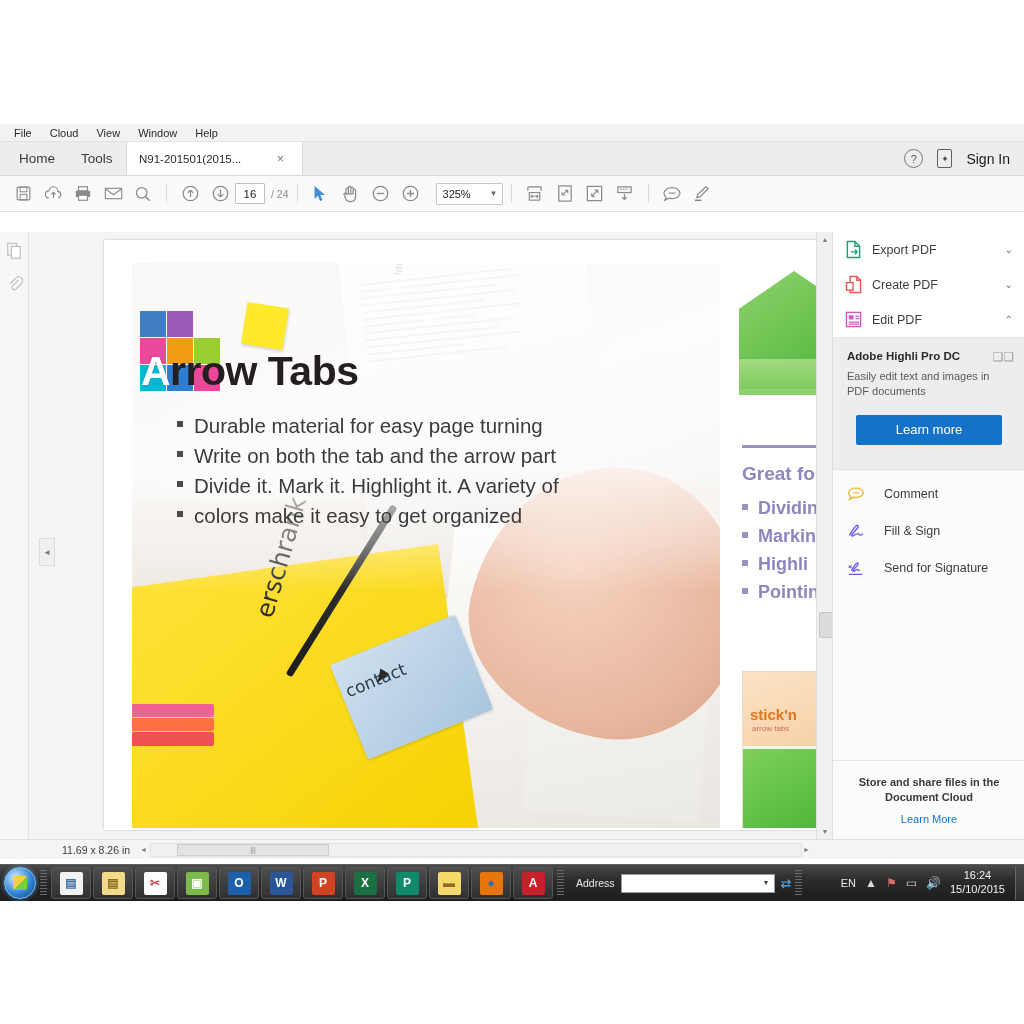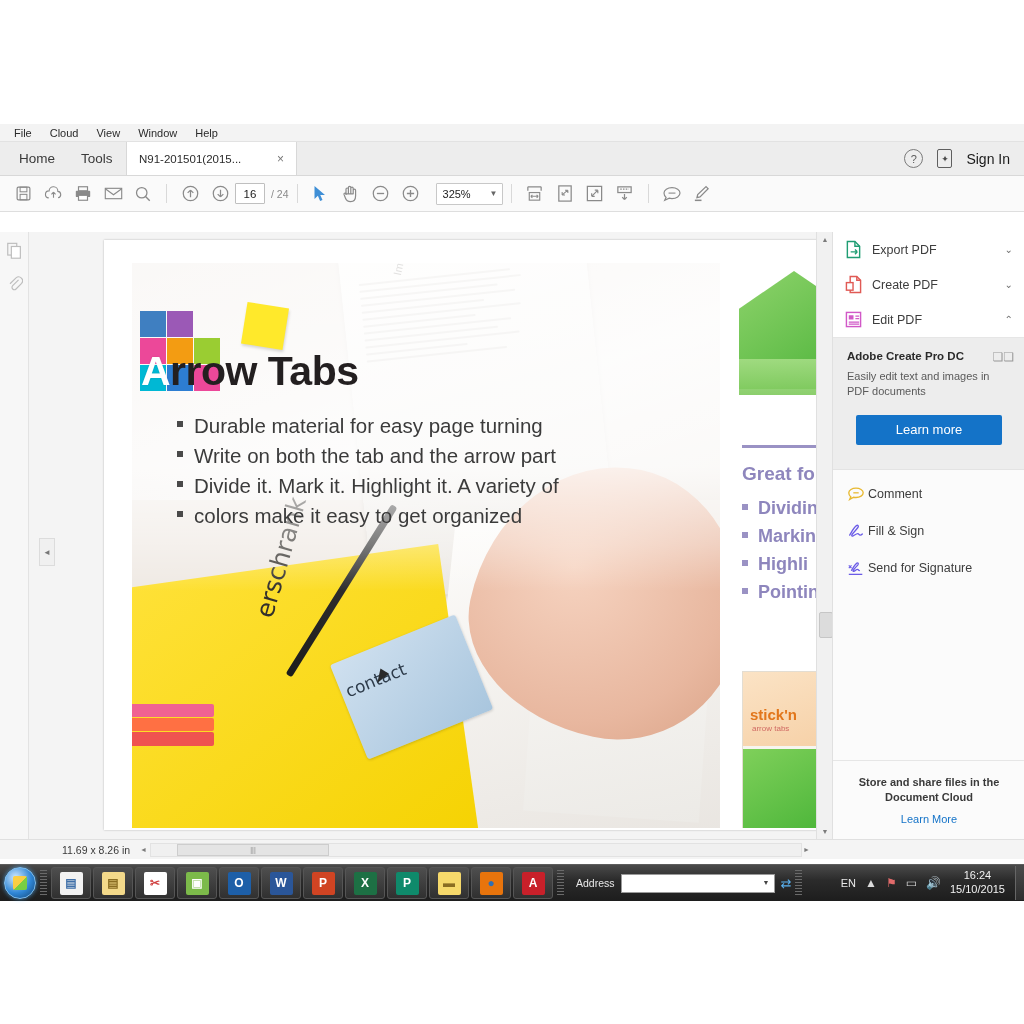--- a/index.html
+++ b/index.html
@@ -56,21 +56,21 @@
   }
   .tabitem{
     position:absolute;top:0;height:33px;display:flex;align-items:center;
     font-size:13.5px;color:#3a3a3a;padding:0 15px;cursor:default;
   }
   .tabitem.home{left:4px;}
   .tabitem.tools{left:66px;}
   .doctab{
     position:absolute;left:126px;top:0;height:33px;width:145px;background:#ffffff;
     border-left:1px solid #d8d8d8;border-right:1px solid #d8d8d8;
-    display:flex;align-items:center;justify-content:space-between;padding:0 12px 0 12px;
+    display:flex;align-items:center;justify-content:space-between;padding:0 18px 0 12px;
     font-size:11.5px;color:#2b2b2b;text-align:center;
   }
   .doctab .x{color:#777;font-size:12px;}
   .tabright{position:absolute;right:6px;top:0;height:33px;display:flex;align-items:center;gap:14px;}
   .signin{font-size:14px;color:#1a1a1a;padding-right:8px;}
   .circ-q{
     width:17px;height:17px;border:1.4px solid #7a7a7a;border-radius:50%;
     display:flex;align-items:center;justify-content:center;font-size:11px;color:#5a5a5a;
   }
   .mobicon{
@@ -223,21 +223,21 @@
   .rp-row .chev{margin-left:auto;color:#6e6e6e;font-size:10px;}
   .promo{background:#ededed;padding:12px 14px 14px 14px;position:relative;border-top:1px solid #e6e6e6;}
   .promo h4{margin:0 0 7px 0;font-size:11.5px;color:#2b2b2b;}
   .promo p{margin:0;font-size:11px;color:#5a5a5a;line-height:1.35;}
   .promo .layers{position:absolute;right:11px;top:12px;color:#9a9a9a;font-size:12px;}
   .learnbtn{
     display:block;margin:16px 9px 10px 9px;height:30px;background:#1473c8;color:#fff;
     font-size:13px;display:flex;align-items:center;justify-content:center;border-radius:2px;
   }
   .rp-tools{border-top:1px solid #e3e3e3;padding-top:6px;background:#fbfbfb;}
-  .rp-tool{height:37px;display:flex;align-items:center;gap:3px;padding:0 14px;font-size:12.5px;color:#3d3d3d;}
+  .rp-tool{height:37px;display:flex;align-items:center;gap:19px;padding:0 14px;font-size:12.5px;color:#3d3d3d;}
   .cloudbox{position:absolute;left:0;bottom:14px;width:192px;text-align:center;border-top:1px solid #e6e6e6;padding-top:14px;}
   .cloudbox .t{font-size:11px;font-weight:bold;color:#3a3a3a;line-height:1.35;}
   .cloudbox .l{font-size:11px;color:#1473c8;margin-top:8px;}
 
   
   .statusbar{
     position:absolute;left:0;top:715px;width:1024px;height:19px;background:#f4f4f4;
     border-top:1px solid #e0e0e0;display:flex;align-items:center;
   }
   .dim{position:absolute;left:62px;font-size:10.5px;color:#3a3a3a;}
@@ -583,21 +583,21 @@
             <rect x="4" y="5.5" width="5" height="4.5" fill="#d158c7"></rect>
             <path d="M11 6.5h4M11 9h4M4 12.8h11M4 15h11" stroke="#d158c7" stroke-width="1.3"></path>
           </svg>
     </span>
     <span>Edit PDF</span>
     <span class="chev">⌃</span>
   </div>
 
   <div class="promo">
     <span class="layers">❏❏</span>
-    <h4>Adobe Create Pro DC</h4>
+    <h4>Adobe Highli Pro DC</h4>
     <p>Easily edit text and images in PDF documents</p>
     <div class="learnbtn">Learn more</div>
   </div>
 
   <div class="rp-tools">
     <div class="rp-tool">
       <span>
         <svg width="18" height="16" viewBox="0 0 20 16">
               <path d="M10 1.5c4.4 0 8 2.3 8 5.2 0 2.9-3.6 5.2-8 5.2-.9 0-1.8-.1-2.6-.3L3 14l1.2-2.8C2.8 10.2 2 8.8 2 6.7c0-2.9 3.6-5.2 8-5.2z" fill="none" stroke="#e8b931" stroke-width="1.5"></path>
               <path d="M7 6.7h6" stroke="#e8b931" stroke-width="1.4"></path>

